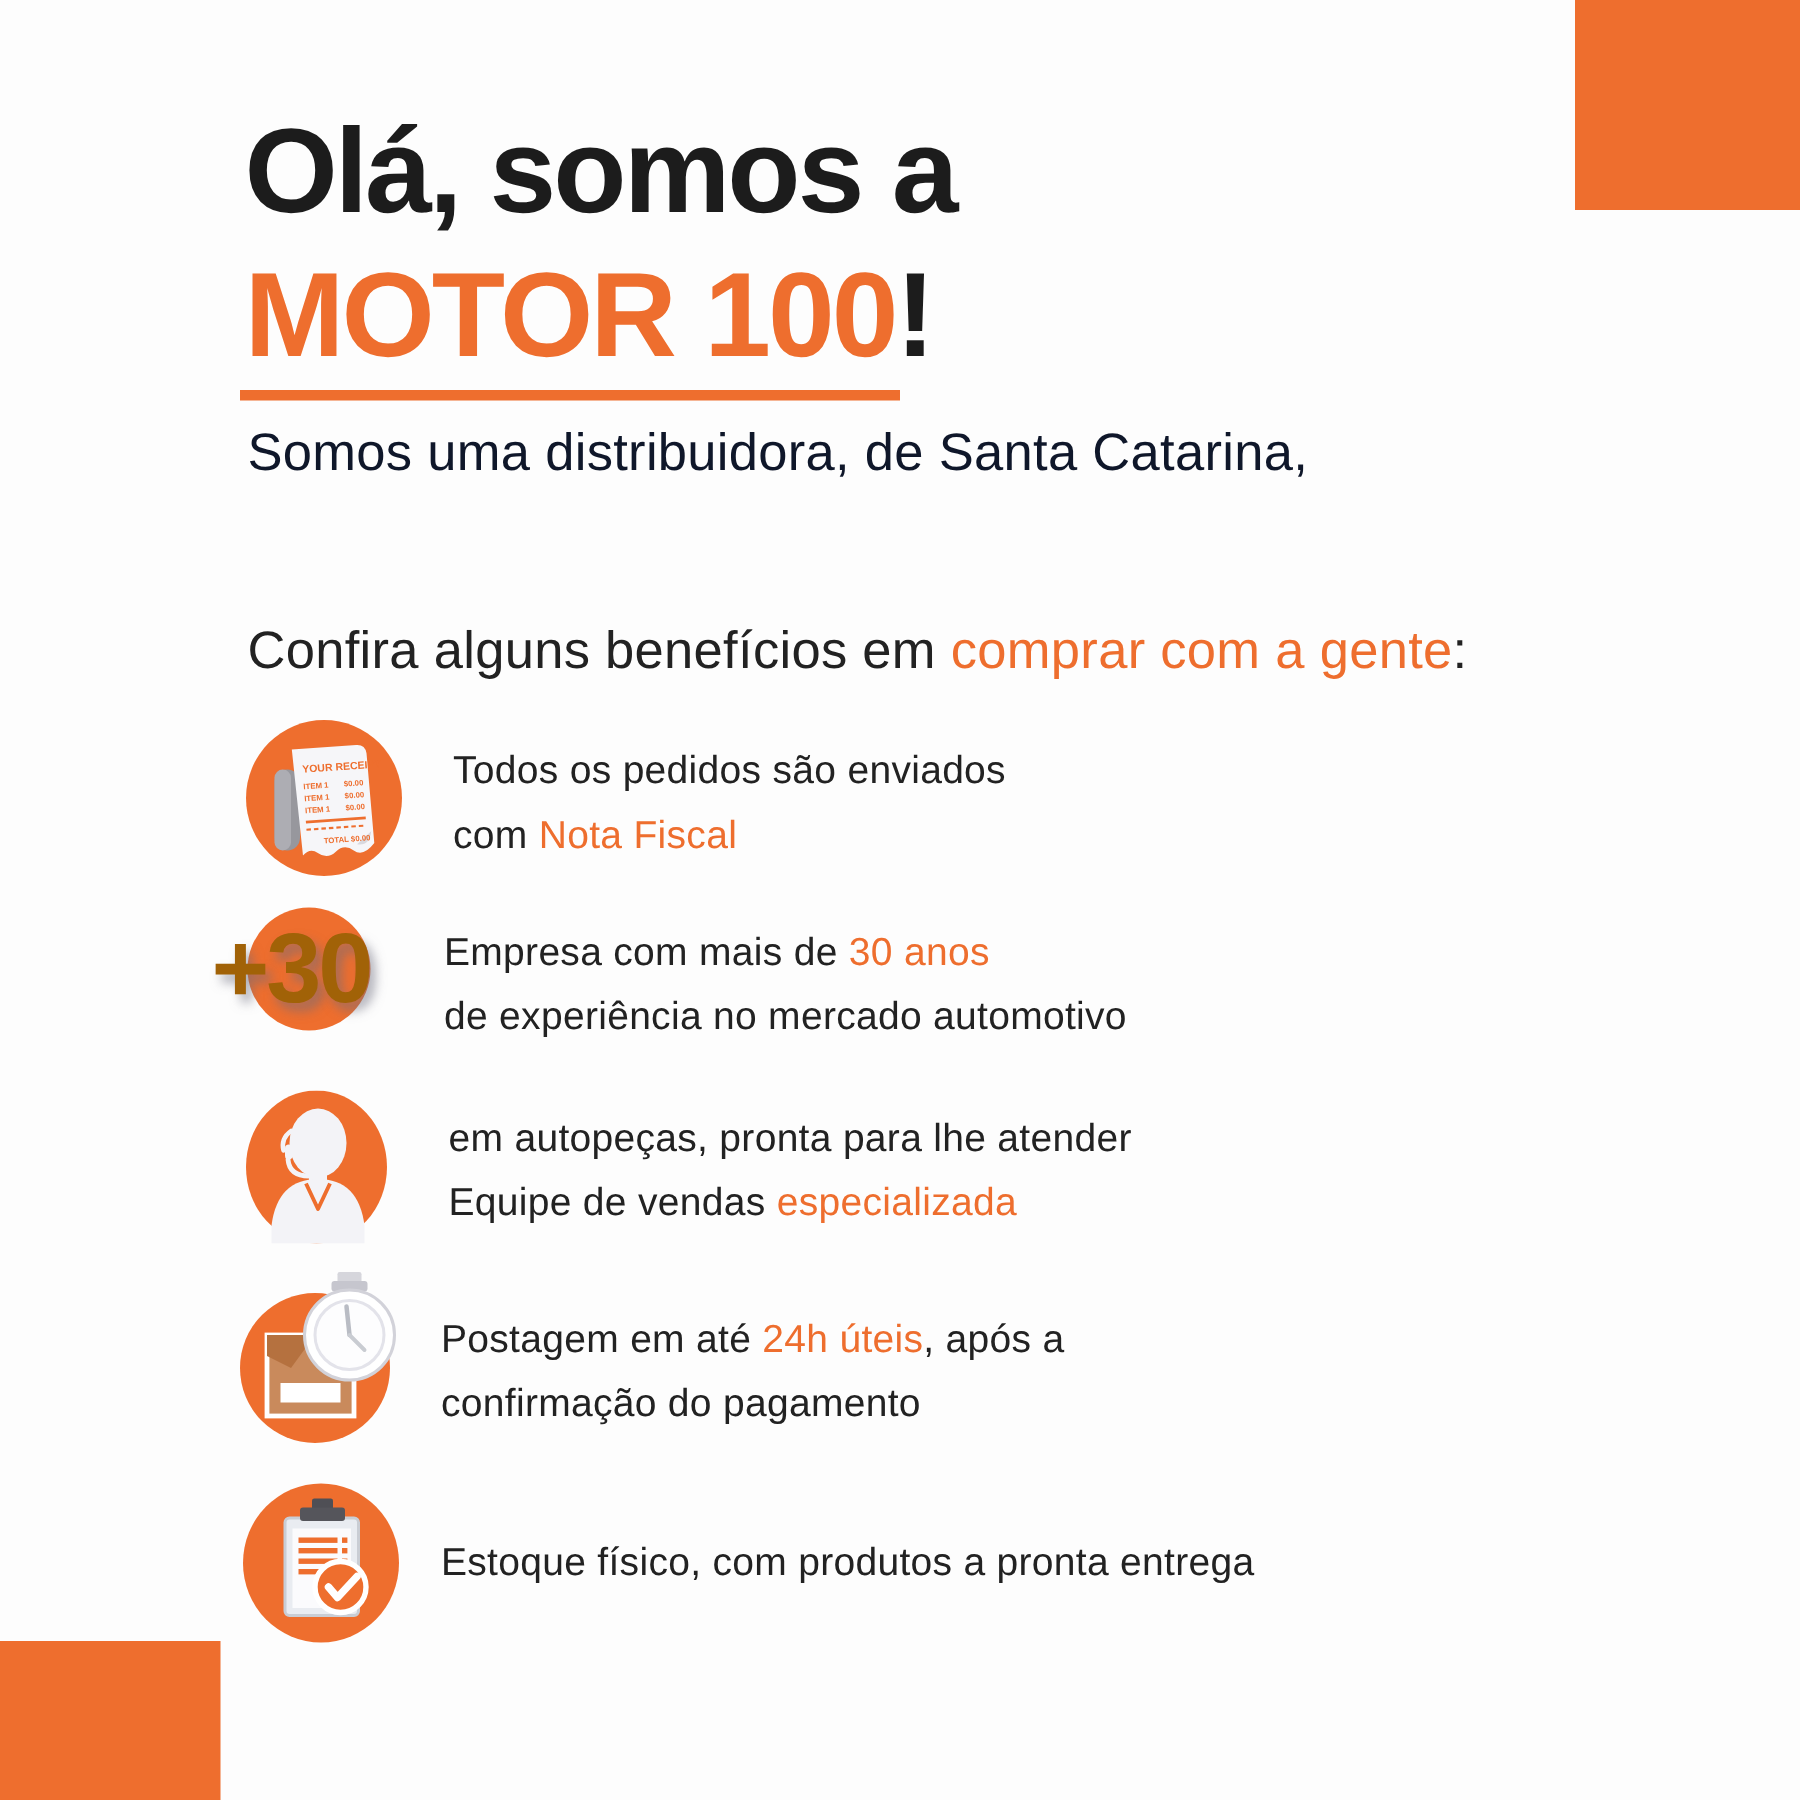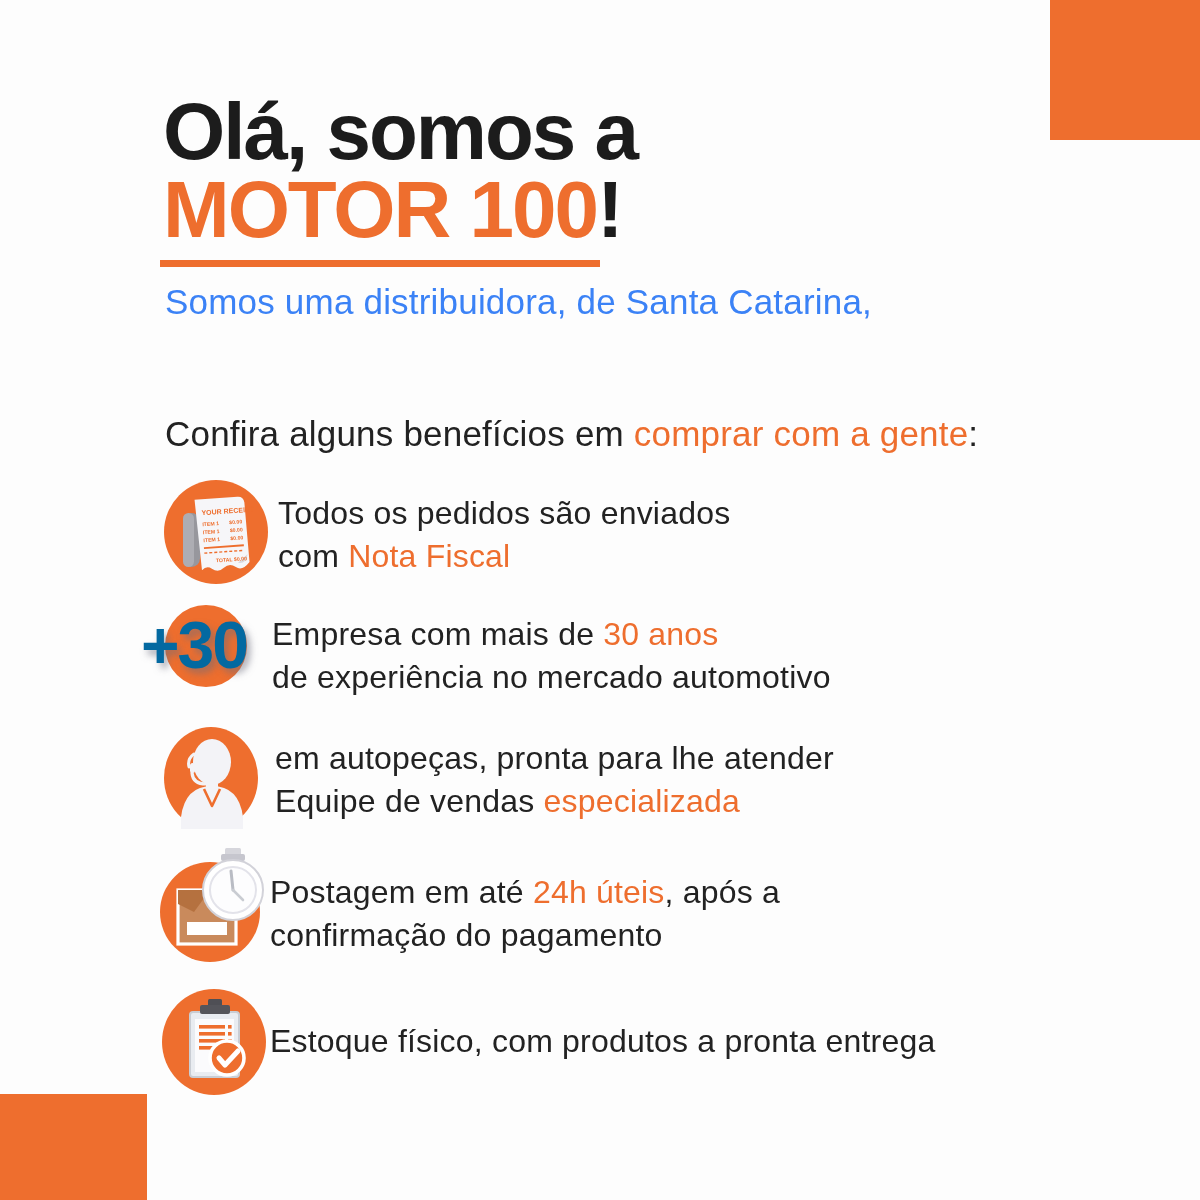--- a/index.html
+++ b/index.html
@@ -13,44 +13,44 @@
     position:relative;width:1200px;height:1200px;background:var(--bg);
     overflow:hidden;margin:0 auto;
   }
   
   .sq-tr{position:absolute;top:0;right:0;width:150px;height:140px;background:var(--accent);}
   .sq-bl{position:absolute;bottom:0;left:0;width:147px;height:106px;background:var(--accent);}
 
   
   .title-line{position:absolute;left:163px;font-weight:bold;color:var(--ink);
     font-size:80px;letter-spacing:-2px;line-height:1;white-space:nowrap;}
-  .t1{top:92px;}
+  .t1{top:74px;}
   .t2{top:170px;}
   .brand{color:var(--accent);position:relative;display:inline-block;}
   .brand::after{content:"";position:absolute;left:-3px;right:-3px;bottom:-17px;height:7px;background:var(--accent);}
   .excl{color:var(--ink);}
 
   .intro{position:absolute;left:165px;top:281px;font-size:35px;line-height:42px;
-    color:#3b82f6;letter-spacing:.2px;}
+    color:#0f172a;letter-spacing:.2px;}
   .lead{position:absolute;left:165px;top:396px;font-size:35px;line-height:42px;
     color:#222;letter-spacing:.2px;white-space:nowrap;margin-top:17px;}
   .lead .hl{font-weight:normal;}
 
   .hl{color:var(--accent);font-weight:normal;}
 
-  .benefit-text{position:absolute;font-size:32px;line-height:43px;color:#222;letter-spacing:.2px;}
+  .benefit-text{position:absolute;font-size:26px;line-height:43px;color:#222;letter-spacing:.2px;margin-left:24px;}
   .bl{display:block;white-space:nowrap;}
 
   .benefit-icon{position:absolute;}
 
   
   .badge30{position:absolute;left:165px;top:605px;width:82px;height:82px;}
   .badge30-circle{position:absolute;inset:0;border-radius:50%;background:var(--accent);}
   .badge30-text{position:absolute;left:-24px;top:-4px;width:300px;height:82px;
-    font-size:66px;font-weight:bold;letter-spacing:-2px;color:#0369a1;line-height:88px;
+    font-size:66px;font-weight:bold;letter-spacing:-2px;color:#a16207;line-height:88px;
     text-shadow:4px 5px 7px rgba(108,108,124,.55);}
 
   svg text{font-family:"Liberation Sans", sans-serif;}
   .rc-title{font-size:7px;font-weight:bold;fill:var(--accent);}
   .rc-item{font-size:5.2px;font-weight:bold;fill:var(--accent);}
   .rc-total{font-size:5.2px;font-weight:bold;fill:var(--accent);}
 </style>
 </head>
 <body>
 

